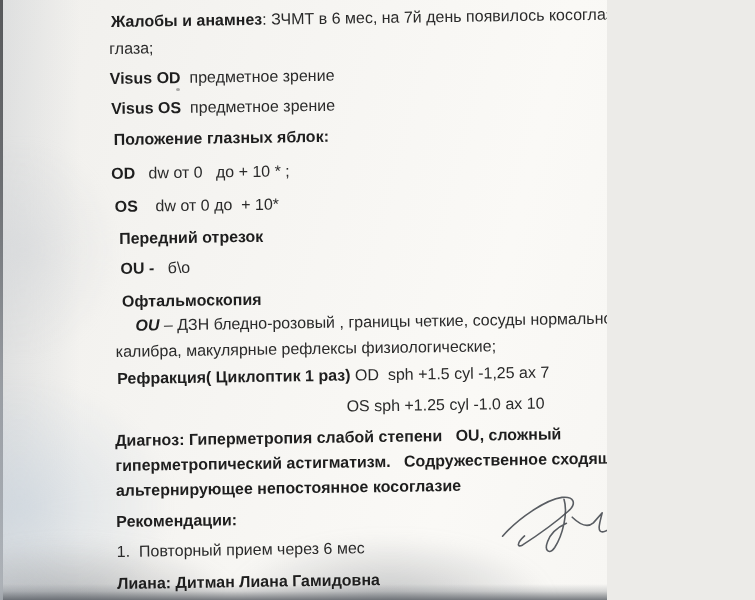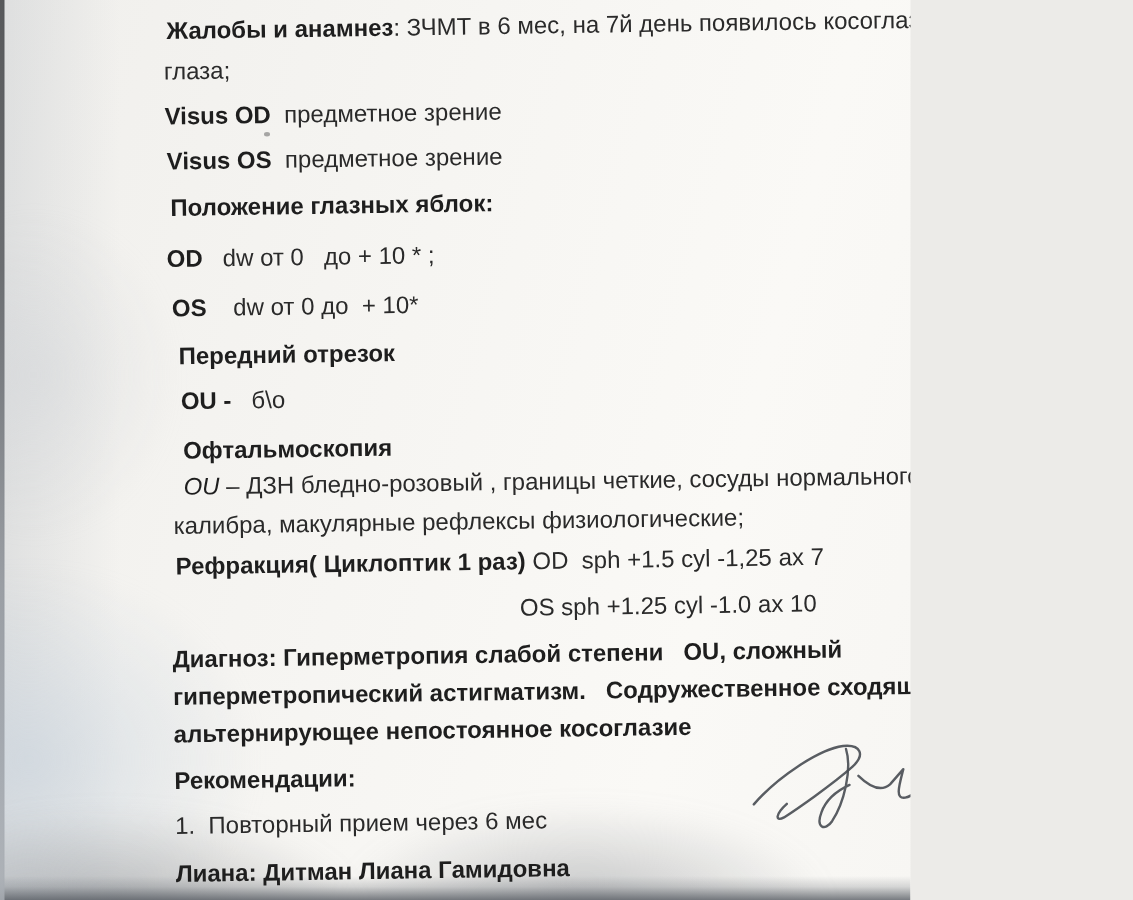--- a/index.html
+++ b/index.html
@@ -51,21 +51,21 @@
     background: rgba(70,70,70,.45); border-radius: 50%; filter: blur(.4px);
   }
   
   .doc {
     position: absolute; left: 113px; top: 0; width: 648px; height: 600px;
     transform: rotate(-0.85deg); transform-origin: 0 50%;
     color: #2a2a2a; font-size: 16px; line-height: 27px;
   }
   .line { position: absolute; margin: 0; white-space: pre-wrap; }
   .b  { font-weight: bold; color: #1e1e1e; }
-  .bi { font-weight: normal; font-style: italic; color: #1e1e1e; }
+  .bi { font-weight: bold; font-style: italic; color: #1e1e1e; margin-left: 13px; }
   .lh26 { line-height: 26px; }
   .lh25 { line-height: 25px; }
   .sig {
     position: absolute; left: 378px; top: 490px; width: 160px; height: 80px;
   }
   .sig path {
     fill: none; stroke: #474b52; stroke-width: 1.6;
     stroke-linecap: round; stroke-linejoin: round; opacity: .9;
   }
 </style>

